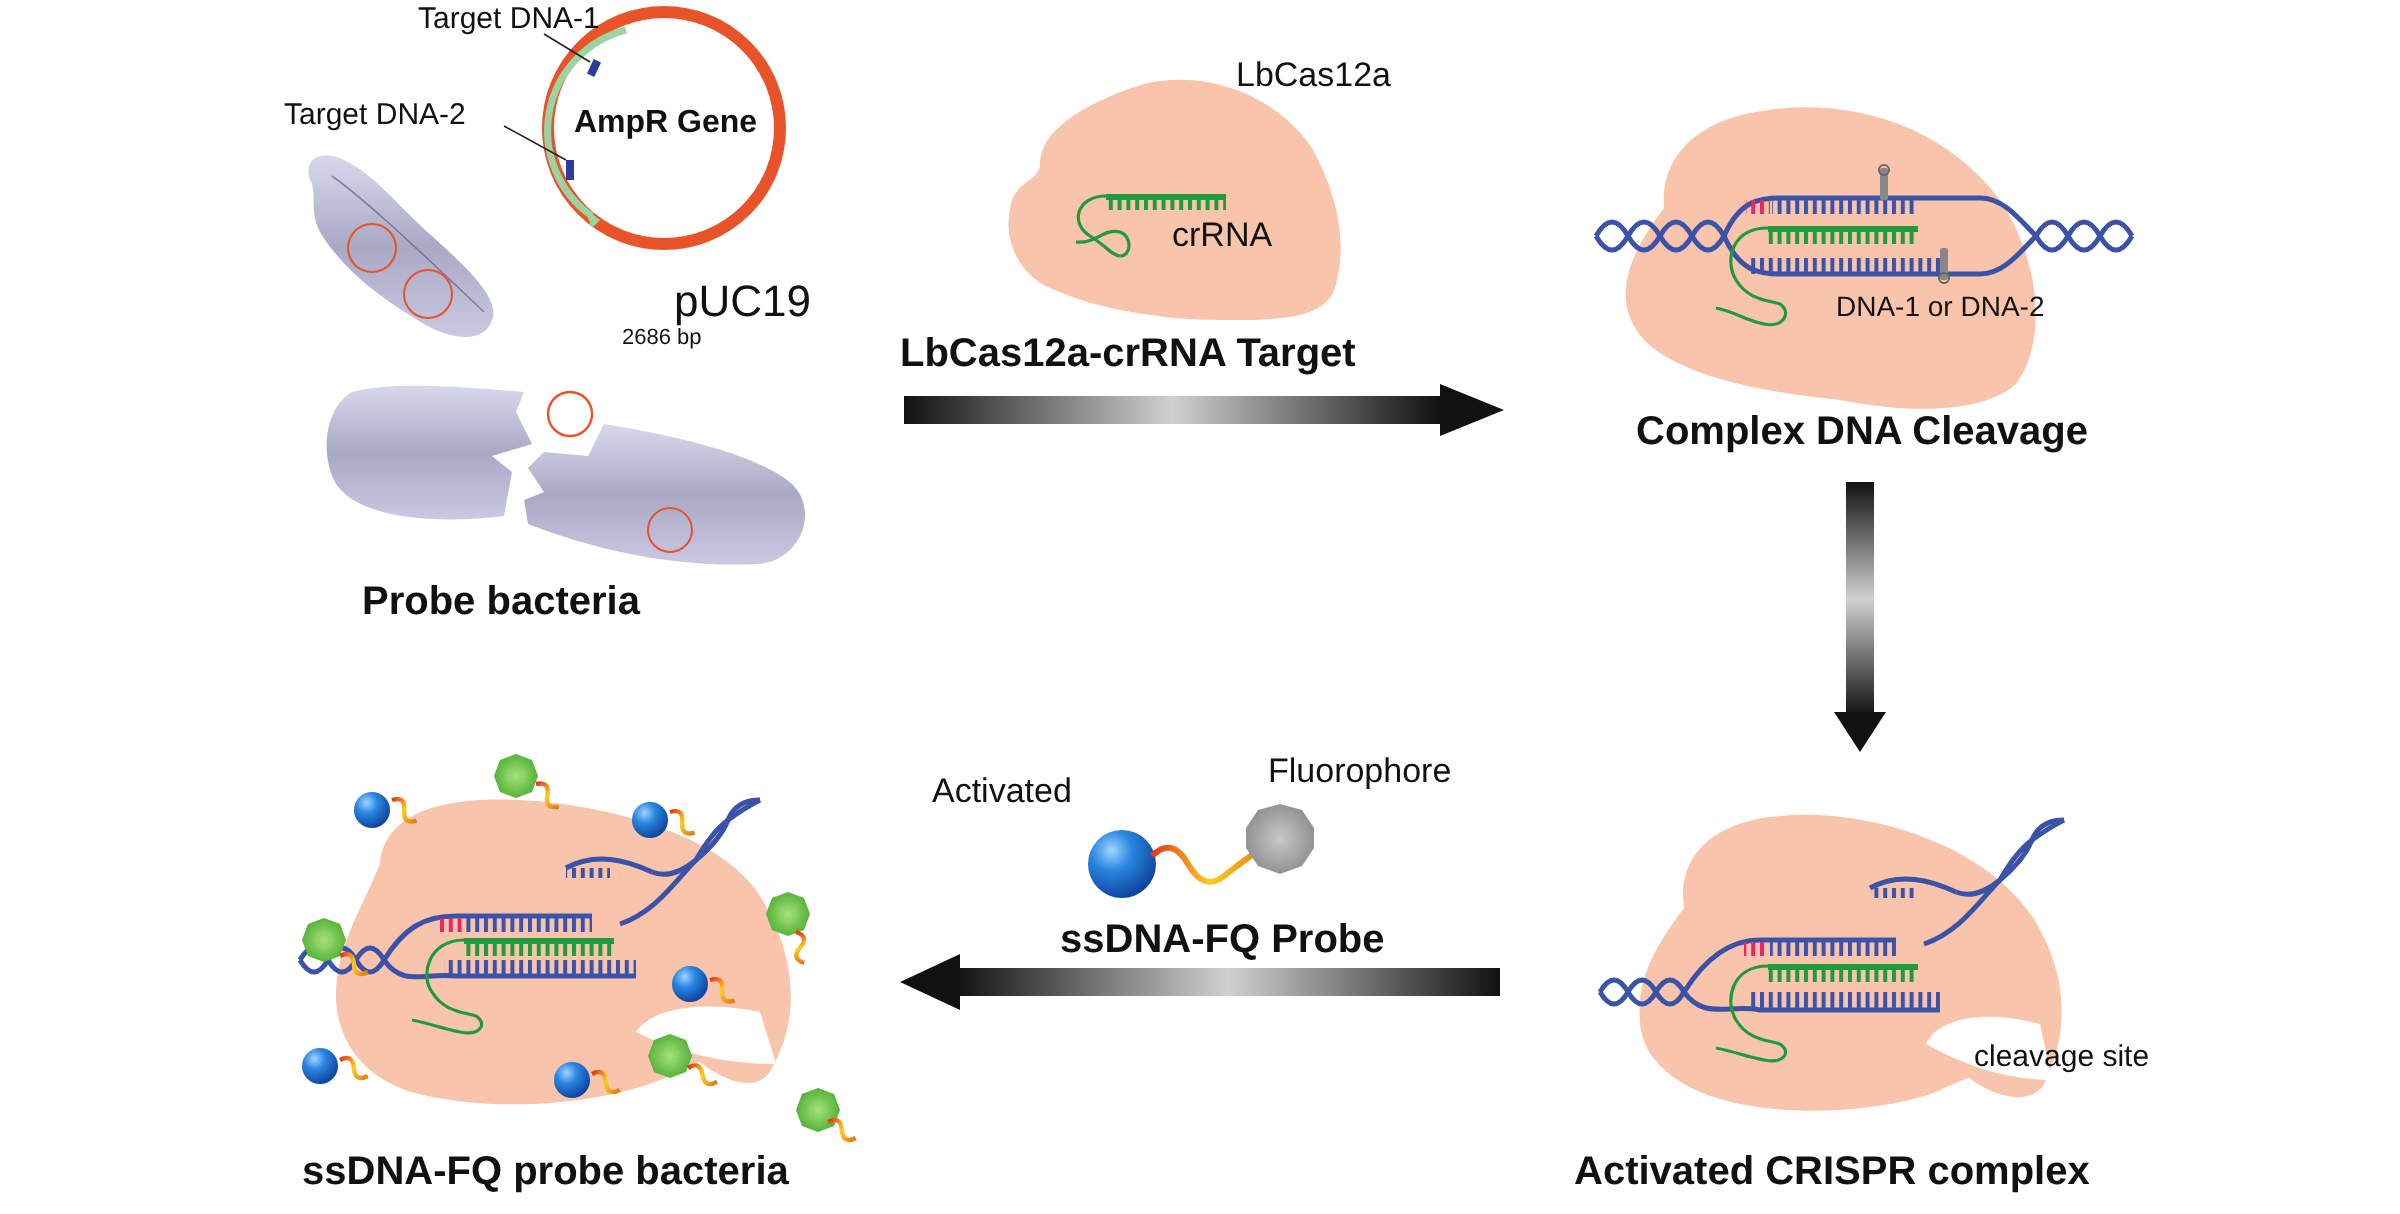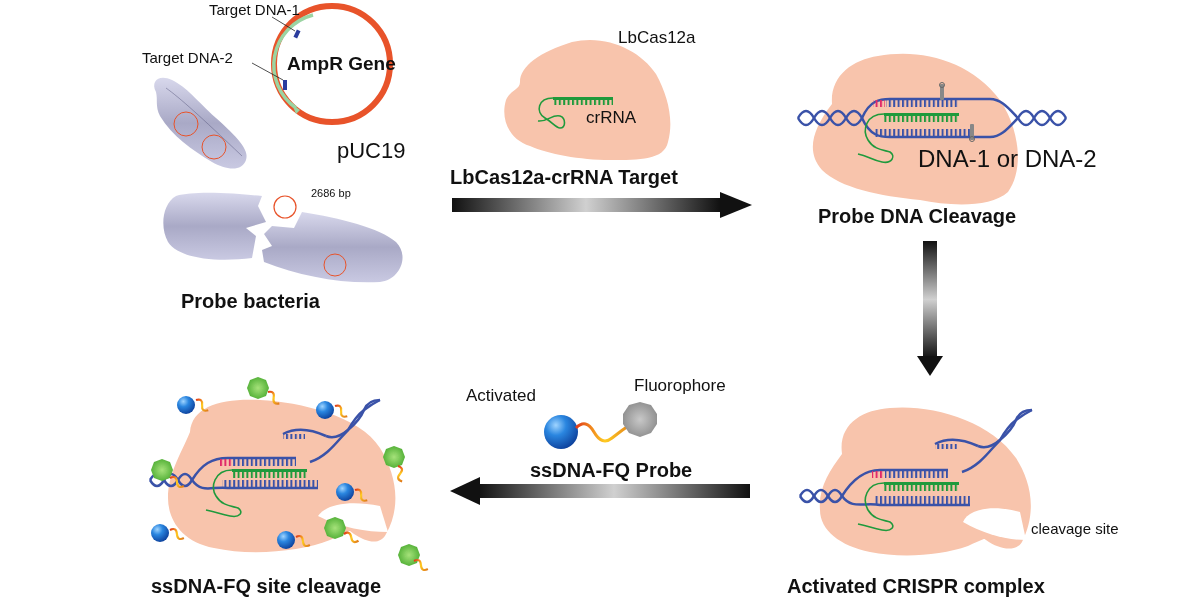--- a/index.html
+++ b/index.html
@@ -2,21 +2,21 @@
 <html><head>
 <meta charset="utf-8">
 <style>
   html, body { margin: 0; padding: 0; background: #ffffff; }
   body { width: 1200px; height: 607px; position: relative; overflow: hidden;
          font-family: "Liberation Sans", sans-serif; color: #111; }
   #stage { position: absolute; left: 0; top: 0; width: 1200px; height: 607px; }
   .lbl { position: absolute; white-space: nowrap; font-family: "Liberation Sans", sans-serif; }
   .bold { font-weight: bold; font-size: 20px; }
   .reg { font-size: 17px; }
-  .small { font-size: 11px; margin-top: 24px; }
+  .small { font-size: 11px; }
 </style>
 </head>
 <body>
 
 <svg id="stage" width="1200" height="607" viewBox="0 0 1200 607" xmlns="http://www.w3.org/2000/svg">
   <defs>
     <linearGradient id="arrowGradH" x1="0" y1="0" x2="1" y2="0">
       <stop offset="0" stop-color="#111"></stop>
       <stop offset="0.5" stop-color="#d0d0d0"></stop>
       <stop offset="1" stop-color="#111"></stop>
@@ -232,32 +232,32 @@
     <polygon points="917,356 943,356 930,376" fill="#111"></polygon>
   </g>
   <g>
     <rect x="478" y="484" width="272" height="14" fill="url(#arrowGradH)"></rect>
     <polygon points="480,477 450,491 480,505" fill="#111"></polygon>
   </g>
 </svg>
 
 <div class="lbl reg" style="left:161px;top:1px;font-size:15px;margin-left:48px;">Target DNA-1</div>
 <div class="lbl reg" style="left:142px;top:49px;font-size:15px;">Target DNA-2</div>
-<div class="lbl" style="left:287px;top:53px;font-size:19px;font-weight:bold;">AmpR Gene</div>
+<div class="lbl" style="left:287px;top:53px;font-size:16px;font-weight:bold;">AmpR Gene</div>
 <div class="lbl" style="left:301px;top:138px;font-size:22px;margin-left:36px;">pUC19</div>
 <div class="lbl small" style="left:311px;top:163px;">2686 bp</div>
 <div class="lbl bold" style="left:181px;top:290px;">Probe bacteria</div>
 
 <div class="lbl reg" style="left:618px;top:28px;">LbCas12a</div>
 <div class="lbl reg" style="left:586px;top:108px;">crRNA</div>
 <div class="lbl bold" style="left:450px;top:166px;">LbCas12a-crRNA Target</div>
 
-<div class="lbl reg" style="left:918px;top:145px;font-size:24px;">DNA-1 or DNA-2</div>
-<div class="lbl bold" style="left:818px;top:205px;">Probe DNA Cleavage</div>
-
-<div class="lbl reg" style="left:987px;top:520px;font-size:15px;margin-left:44px;">cleavage site</div>
+<div class="lbl reg" style="left:918px;top:145px;font-size:14px;">DNA-1 or DNA-2</div>
+<div class="lbl bold" style="left:818px;top:205px;">Complex DNA Cleavage</div>
+
+<div class="lbl reg" style="left:987px;top:520px;font-size:15px;">cleavage site</div>
 <div class="lbl bold" style="left:787px;top:575px;">Activated CRISPR complex</div>
 
 <div class="lbl reg" style="left:466px;top:386px;">Activated</div>
 <div class="lbl reg" style="left:634px;top:376px;">Fluorophore</div>
 <div class="lbl bold" style="left:530px;top:459px;">ssDNA-FQ Probe</div>
 
-<div class="lbl bold" style="left:151px;top:575px;">ssDNA-FQ site cleavage</div>
+<div class="lbl bold" style="left:151px;top:575px;">ssDNA-FQ probe bacteria</div>
 
 </body></html>

